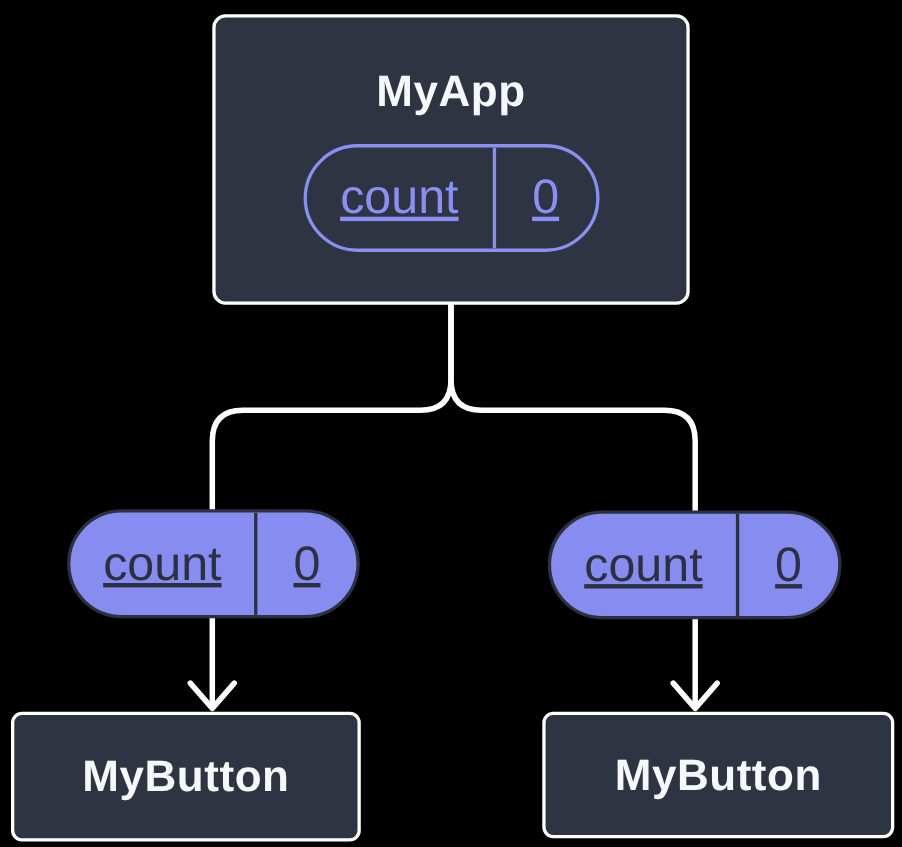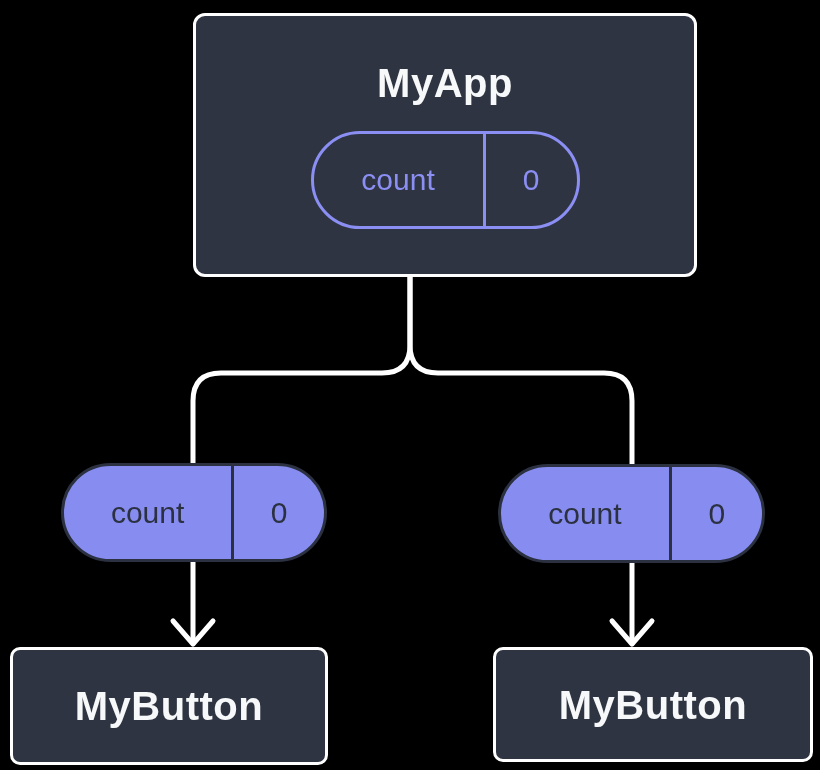--- a/index.html
+++ b/index.html
@@ -25,36 +25,37 @@
   }
   .node{
     position:absolute;
     background:var(--node-bg);
     border:3px solid var(--node-border);
     border-radius:12px;
     display:flex;flex-direction:column;
     align-items:center;justify-content:center;
     z-index:2;
   }
-  .app-node{left:193px;top:13px;width:504px;height:264px;gap:26px;}
+  .app-node{left:193px;top:13px;width:434px;height:264px;gap:26px;}
   .node-title{
     color:var(--white);
     font-size:40px;font-weight:700;
     letter-spacing:0.5px;
     line-height:1.1;
   }
   .pill{
     display:flex;align-items:stretch;
     border-radius:60px;
     overflow:hidden;
     z-index:3;
   }
   .pill-section{
     display:flex;align-items:center;justify-content:center;
-    font-size:30px;
+    font-size:44px;
+    text-decoration:underline;
   }
   .pill-label{flex:1.86;}
   .pill-value{flex:1;}
   .pill-outline{
     width:269px;height:98px;
     border:3px solid var(--purple);
     background:transparent;
     color:var(--purple);
   }
   .pill-outline .pill-value{border-left:3px solid var(--purple);}

